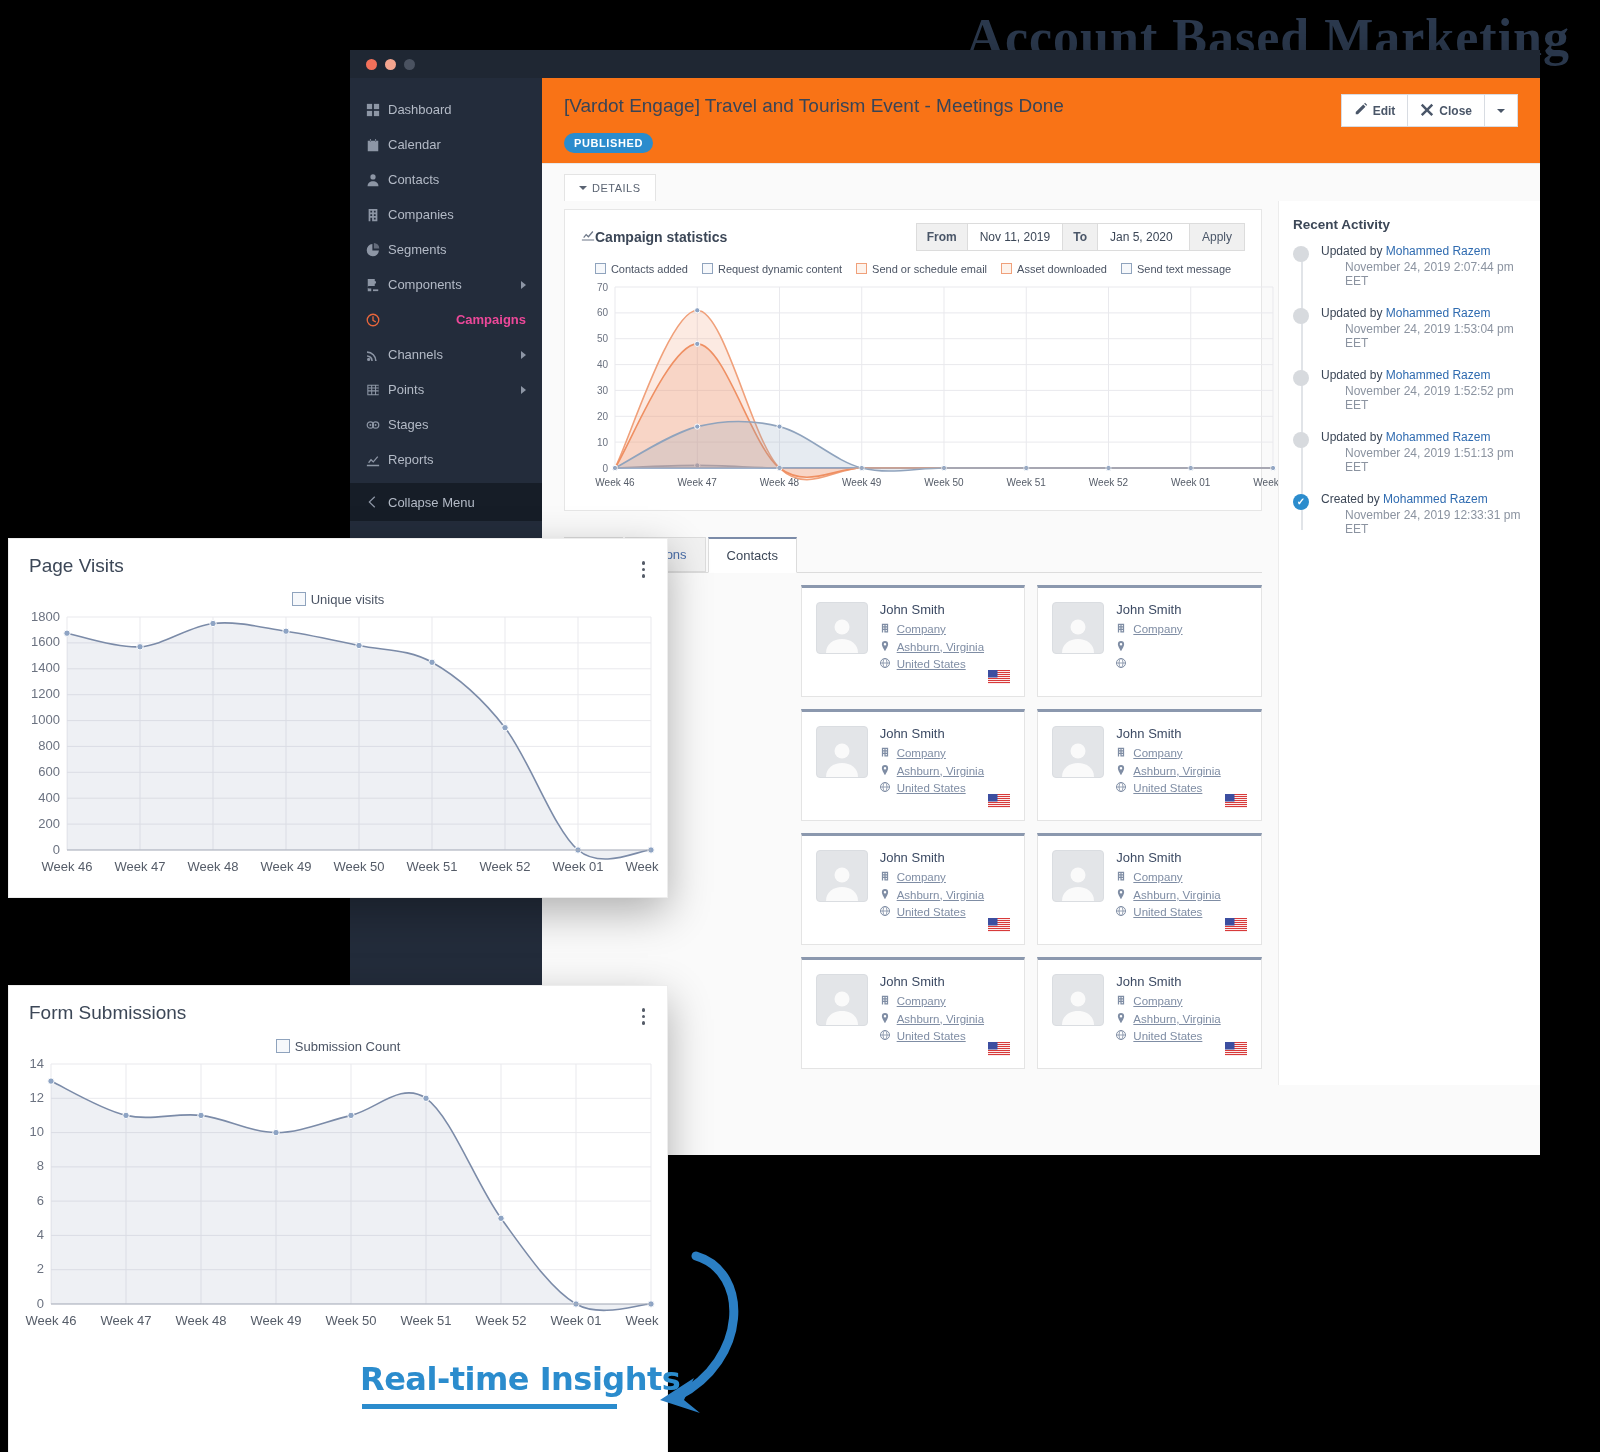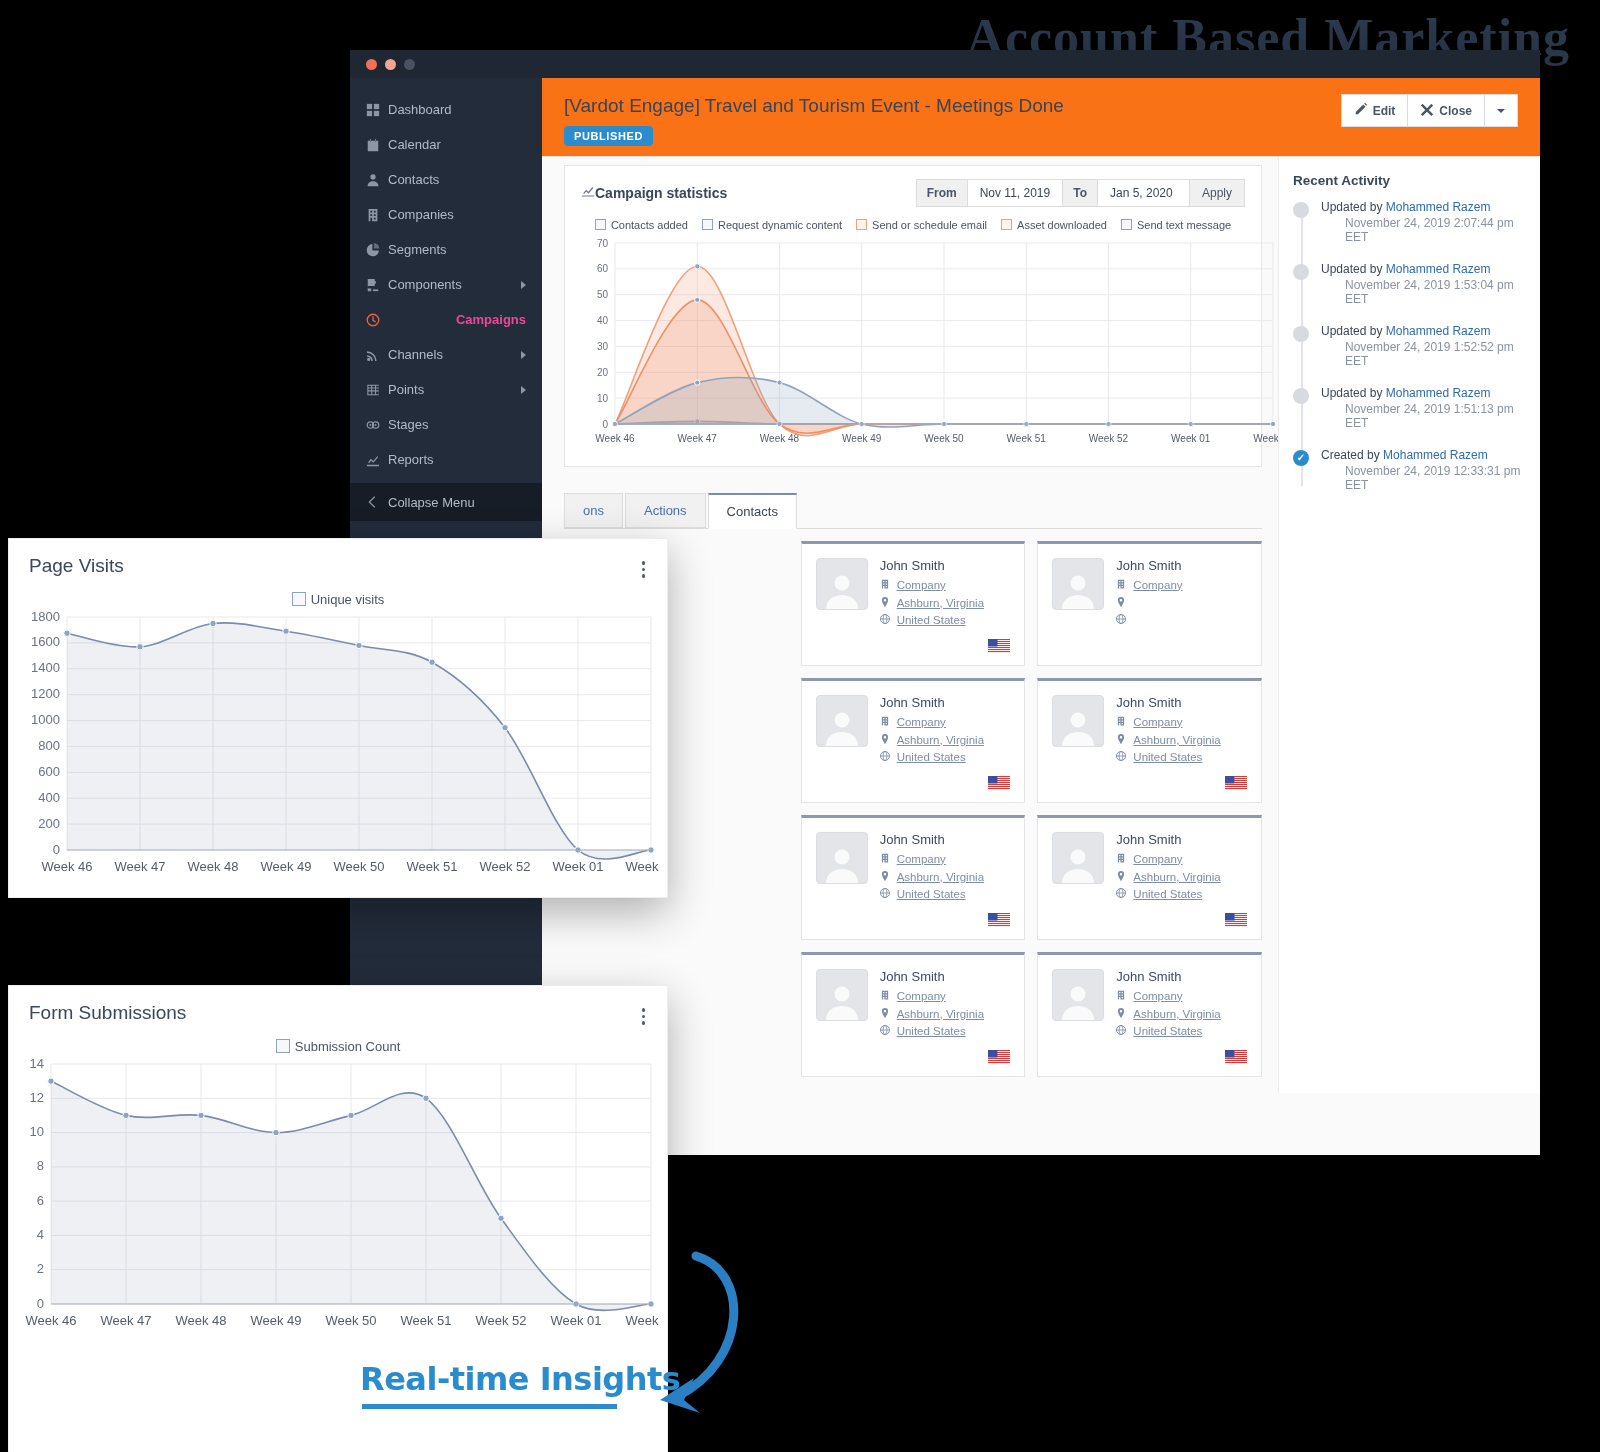--- a/index.html
+++ b/index.html
@@ -59,23 +59,23 @@
   .page-head {
     background: #f97316; padding: 16px 22px 10px 22px;
     display: flex; justify-content: space-between; align-items: flex-start;
     border-bottom: 1px solid #e8e8e8;
   }
   .page-title {
     font-size: 19px; color: #394456; line-height: 1.25; max-width: 560px;
     font-weight: 400;
   }
   .badge {
-    display: inline-block; margin-top: 8px; background: #2b8ccd; color: #fff;
+    display: inline-block; margin-top: 15px; background: #2b8ccd; color: #fff;
     font-size: 11px; font-weight: bold; letter-spacing: .6px;
-    padding: 4px 10px; border-radius: 4px;
+    padding: 4px 10px; border-radius: 10px;
   }
   .head-btns { display: flex; }
   .hbtn {
     border: 1px solid #d8dce2; background: #fff; color: #4a5668;
     font-size: 12px; font-weight: bold; padding: 7px 12px; cursor: pointer;
     display: flex; align-items: center; gap: 5px; margin-left: -1px;
   }
   .hbtn .cdown { width:0;height:0;border-top:4px solid #4a5668;border-left:4px solid transparent;border-right:4px solid transparent;}
 
   .details-bar { padding: 10px 22px 0 22px; background: #fafafa; }
@@ -119,21 +119,21 @@
     margin-right: 2px;
   }
   .tab.active {
     background: #fff; color: #3c4757; border-top: 2px solid #7b8ba8;
     border-bottom-color: #fff; margin-bottom: -1px;
   }
 
   .contact-grid { display: grid; grid-template-columns: repeat(3, 1fr); gap: 12px; padding: 12px 0 16px 0; }
   .contact-card {
     background: #fff; border: 1px solid #e4e4e4; border-top: 3px solid #8b98ae;
-    padding: 14px; height: 125px; position: relative;
+    padding: 14px; height: 112px; position: relative;
   }
   .cc-row { display: flex; gap: 12px; }
   .avatar {
     width: 52px; height: 52px; flex: 0 0 52px; background: #e3e5e8;
     border: 1px solid #dadde1; border-radius: 4px;
     display: flex; align-items: flex-end; justify-content: center; overflow: hidden;
   }
   .avatar svg { width: 40px; height: 40px; fill: #fafafa; }
   .cc-info { flex: 1; min-width: 0; }
   .cc-name { font-size: 13px; color: #3c4a63; margin-bottom: 4px; }
@@ -339,20 +339,26 @@
                 </svg>
             </span>
             <span>Close</span>
           </button>
           <button class="hbtn">
             <span class="cdown"></span>
           </button>
         </div>
       </div>
 
+      <div class="details-bar">
+        <div class="details-tab">
+          <span class="cdn"></span>
+          <span>DETAILS</span>
+        </div>
+      </div>
 
       <div class="cols">
 
         <div class="left-col">
 
           <section class="card">
             <div class="card-head">
               <div class="card-title">
                 <span>
                   <svg class="ico" viewBox="0 0 16 16" style="fill:#6d7787">

